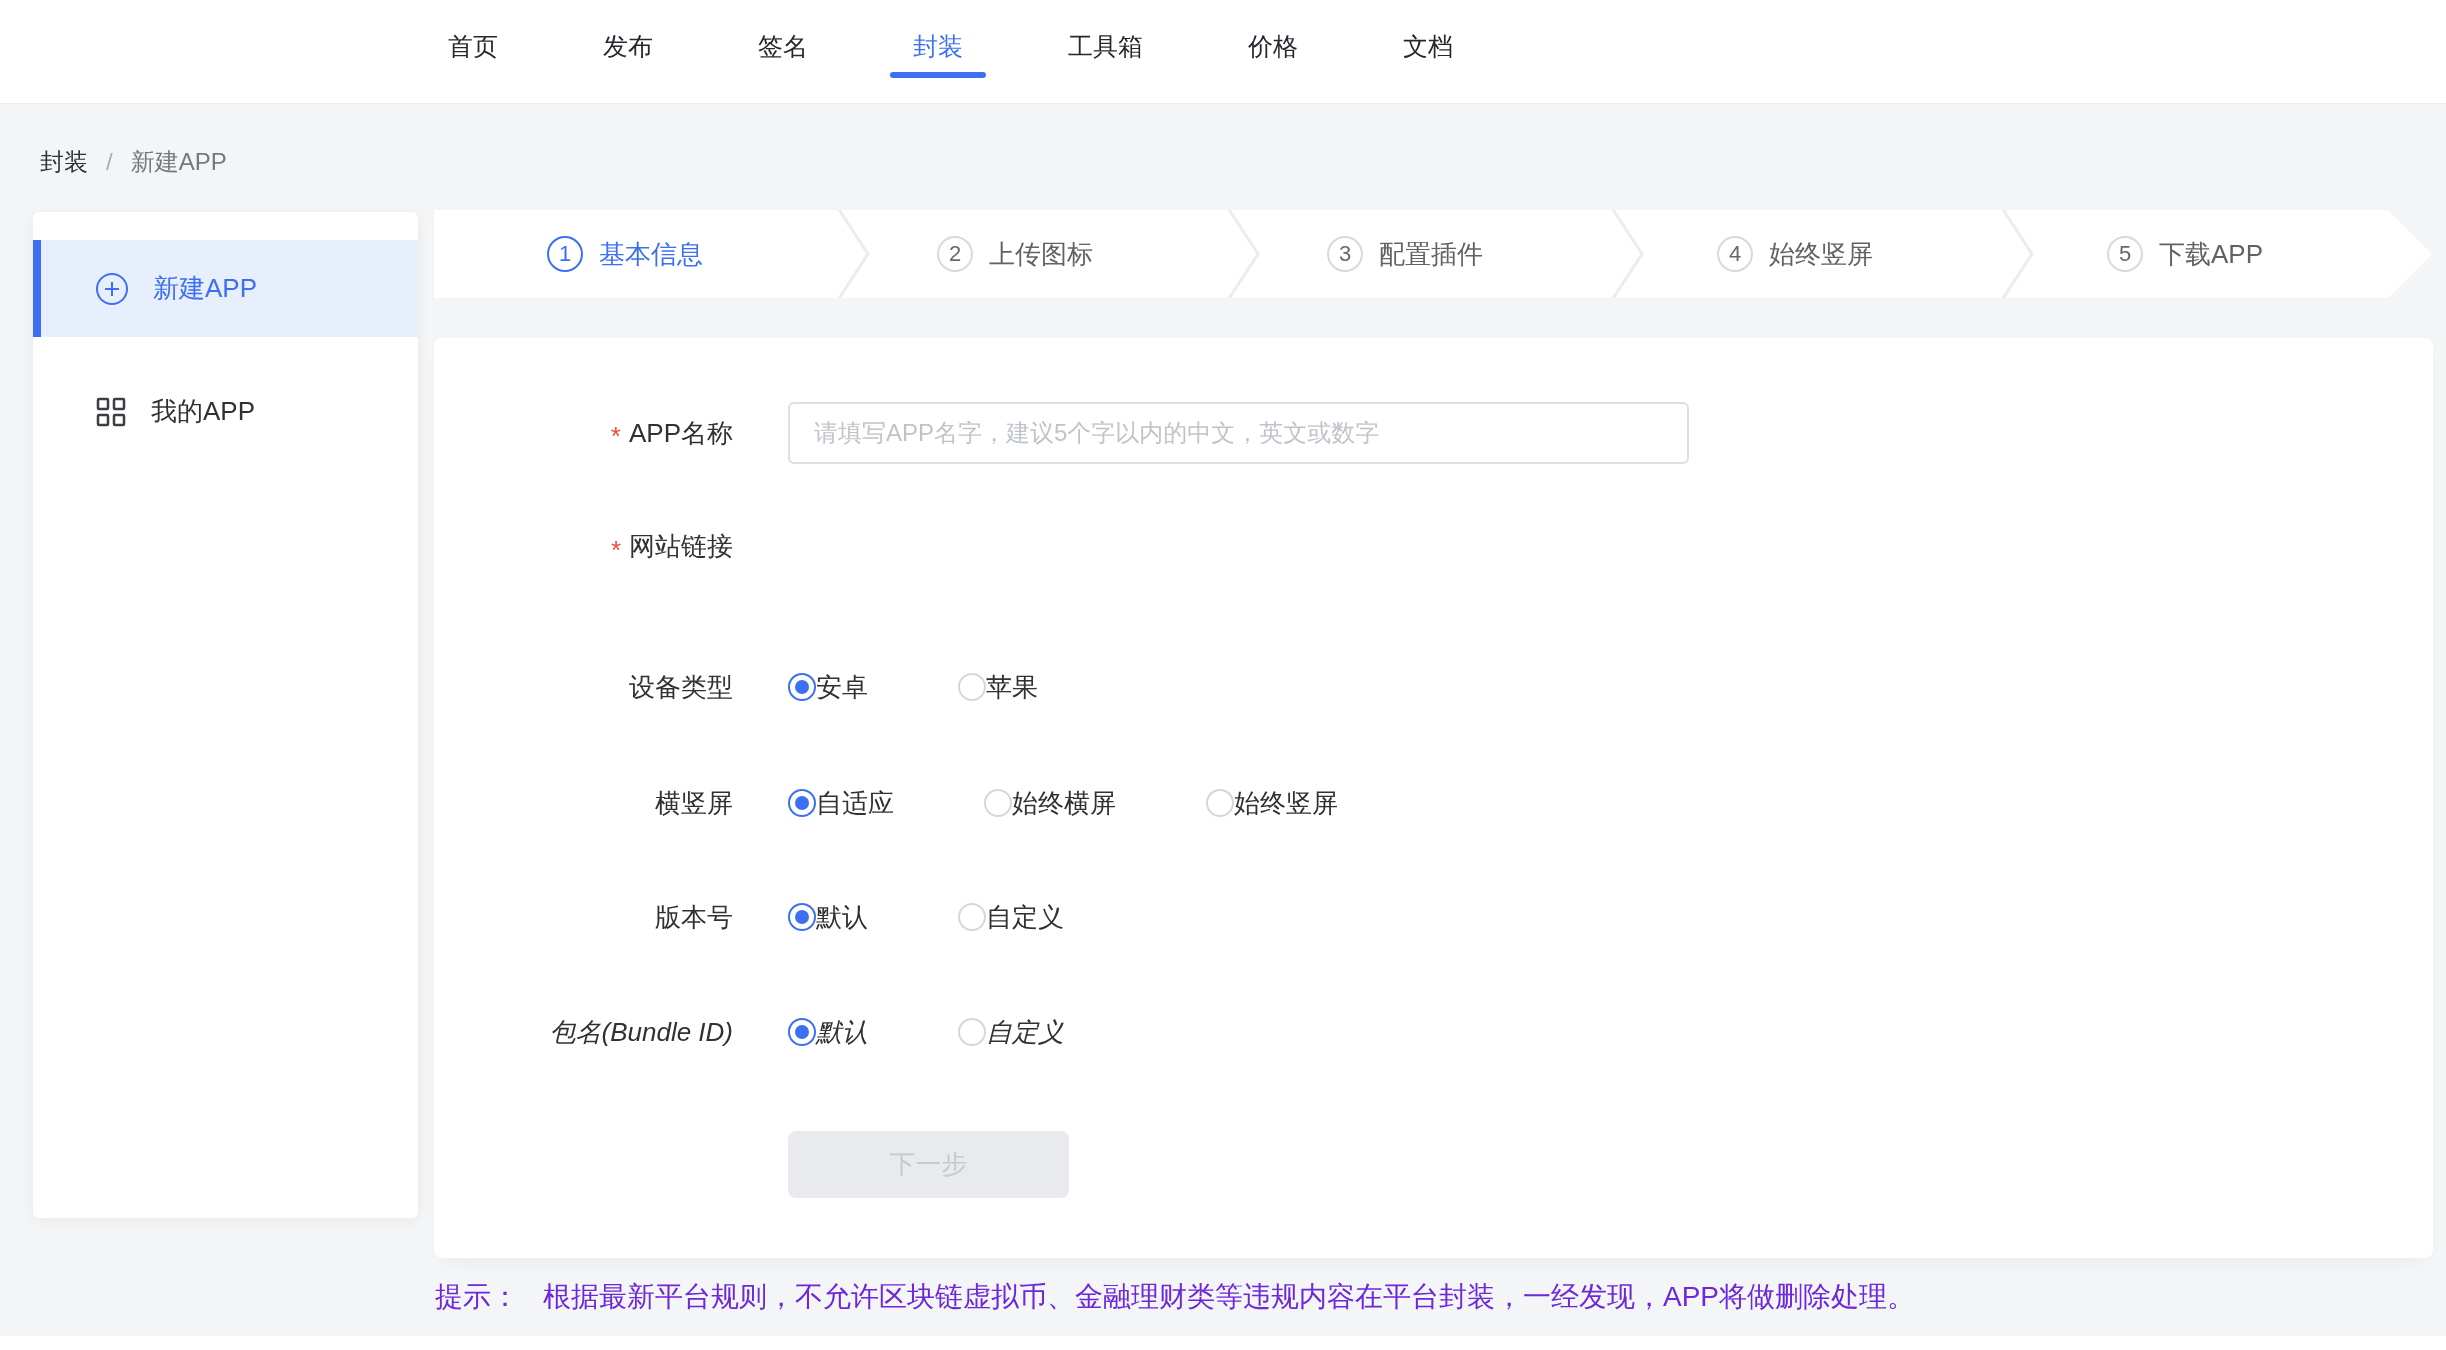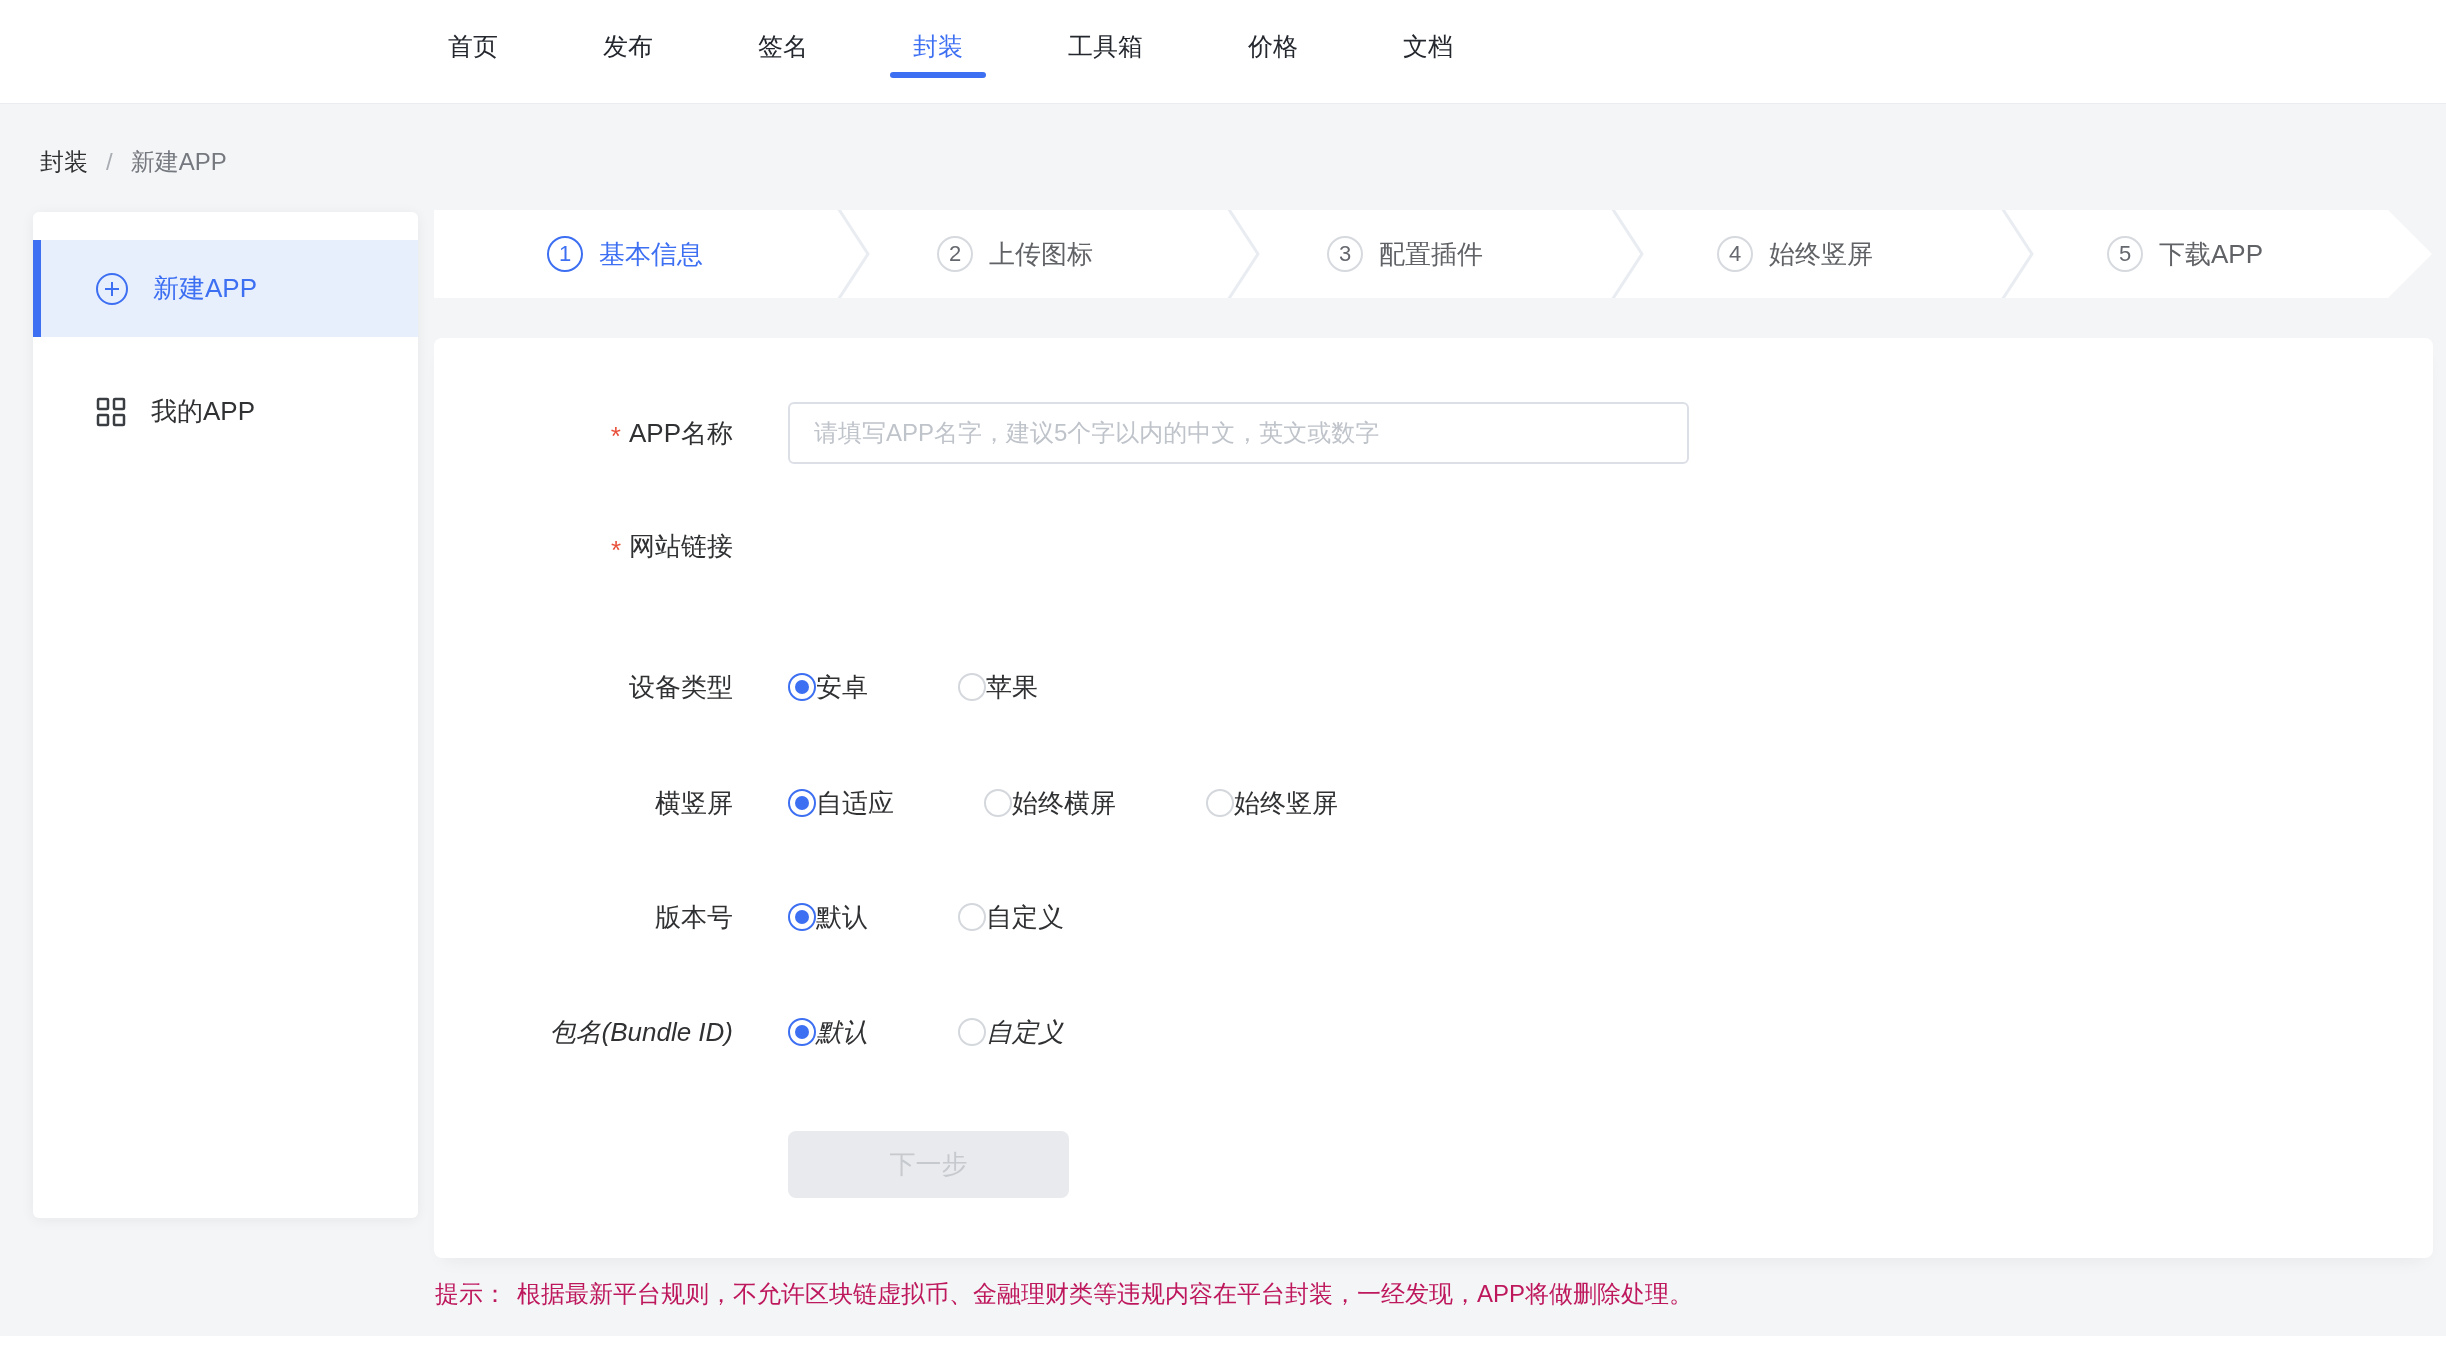--- a/index.html
+++ b/index.html
@@ -126,22 +126,22 @@
 
   .next-btn {
     position:absolute; left:354px; top:793px; width:281px; height:67px;
     background:#e9eaed; color:#c6c9ce; border:none; border-radius:8px;
     font-size:26px; font-family:"Liberation Sans","DejaVu Sans",sans-serif;
     cursor:not-allowed;
   }
 
   
   .hint {
-    position:absolute; left:435px; top:1278px; font-size:24px; color:#be185d;
-    display:flex; gap:10px; white-space:nowrap;
+    position:absolute; left:435px; top:1278px; font-size:28px; color:#6d28d9;
+    display:flex; gap:24px; white-space:nowrap;
   }
   .bottom-strip {
     position:absolute; left:0; bottom:0; width:100%; height:14px; background:#ffffff;
   }
 </style>
 </head>
 <body>
 
 <div class="header">
   <div class="nav">

